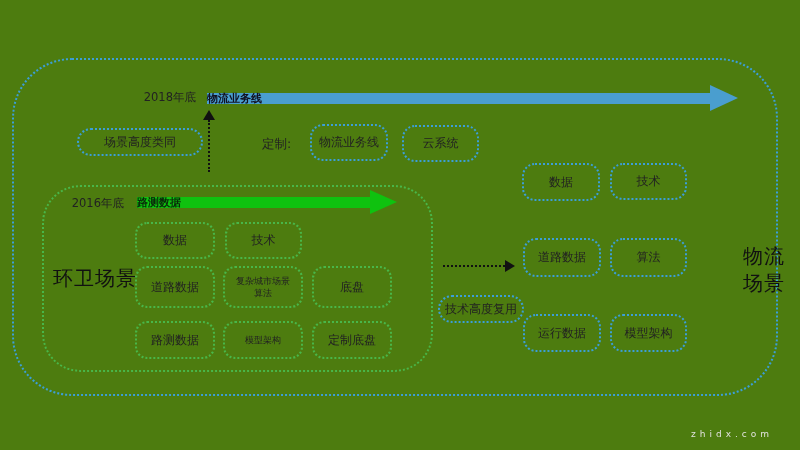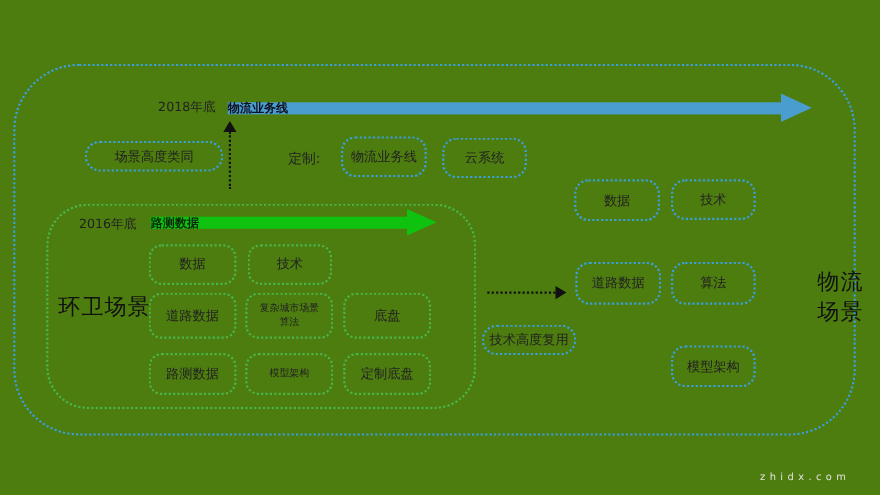--- a/index.html
+++ b/index.html
@@ -123,19 +123,20 @@
   <div class="gbox g-r3c3">定制底盘</div>
 
   <div class="hdash-line"></div>
   <div class="hdash-head"></div>
   <div class="pill reuse-pill">技术高度复用</div>
 
   <div class="bbox b-r1c1">数据</div>
   <div class="bbox b-r1c2">技术</div>
   <div class="bbox b-r2c1">道路数据</div>
   <div class="bbox b-r2c2">算法</div>
+  <div class="bbox b-r3c1">运行数据</div>
   <div class="bbox b-r3c2">模型架构</div>
 
   <div class="scene-title logistics-title">物流场景</div>
 
   <div class="wm-domain">zhidx.com</div>
 
 </div>
 
 </body></html>

